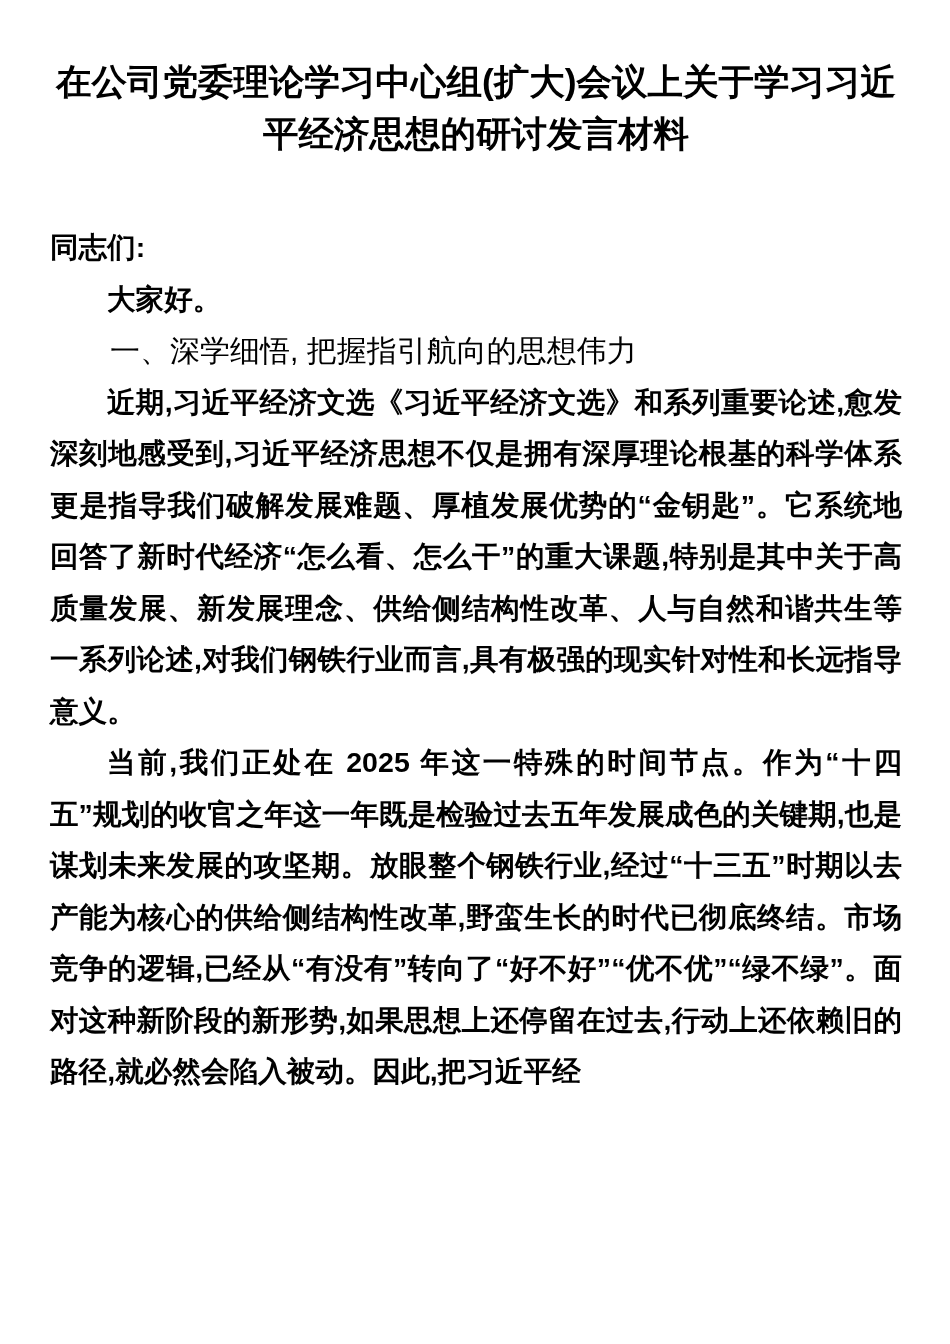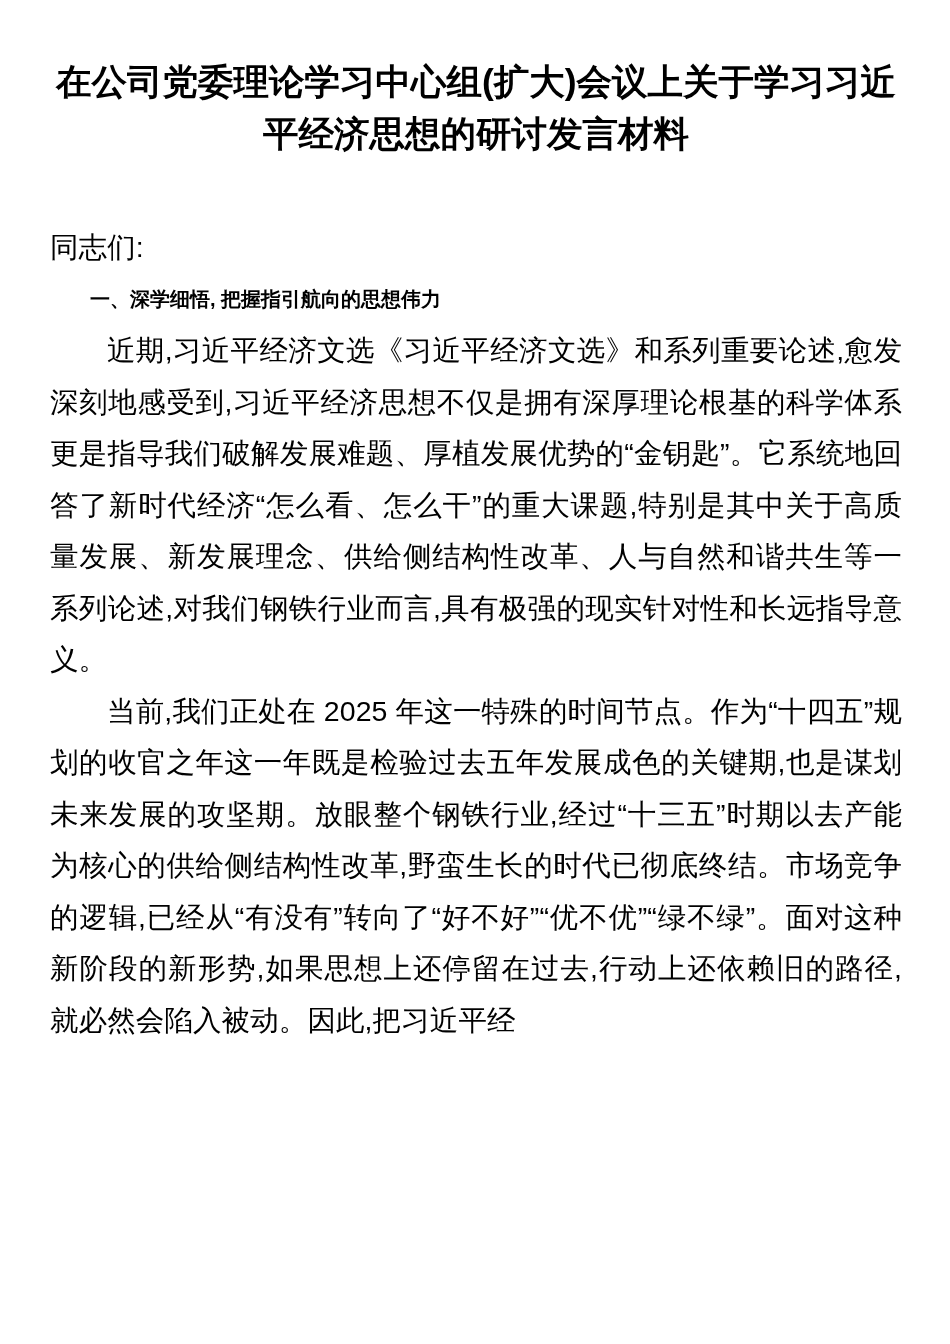--- a/index.html
+++ b/index.html
@@ -33,21 +33,21 @@
     font-size: 35.5px;
     font-weight: 700;
     line-height: 52px;
     text-align: center;
     letter-spacing: 0px;
     color: #000000;
   }
   .para {
     margin: 0;
     font-size: 28.5px;
-    font-weight: 400;
+    font-weight: 700;
     line-height: 51.5px;
     text-align: justify;
     text-justify: inter-character;
     color: #000000;
     letter-spacing: 0.1px;
   }
   .para.salutation {
     margin-top: 62px;
     text-align: left;
   }
@@ -55,42 +55,43 @@
     text-indent: 2em;
   }
   .para.greeting {
     margin-top: 0px;
   }
   .para.body-first {
     margin-top: 0px;
   }
   .heading-2 {
     margin: 0;
-    font-size: 20px;
-    font-weight: 700;
+    font-size: 30px;
+    font-weight: 400;
     line-height: 51.5px;
     text-indent: 2em;
     text-align: left;
     color: #000000;
   }
   .last-line-noclamp {
     text-align: justify;
     text-justify: inter-character;
   }
 </style>
 </head>
 <body>
 
 <div class="page">
   <div class="content">
 
     <h1 class="doc-title">在公司党委理论学习中心组(扩大)会议上关于学习习近平经济思想的研讨发言材料</h1>
 
     <p class="para salutation">同志们:</p>
 
+    <p class="para indent greeting">大家好。</p>
 
 
     <p class="heading-2">一、深学细悟, 把握指引航向的思想伟力</p>
 
     <p class="para indent">近期,习近平经济文选《习近平经济文选》和系列重要论述,愈发深刻地感受到,习近平经济思想不仅是拥有深厚理论根基的科学体系更是指导我们破解发展难题、厚植发展优势的“金钥匙”。它系统地回答了新时代经济“怎么看、怎么干”的重大课题,特别是其中关于高质量发展、新发展理念、供给侧结构性改革、人与自然和谐共生等一系列论述,对我们钢铁行业而言,具有极强的现实针对性和长远指导意义。</p>
 
     <p class="para indent last-line-noclamp">当前,我们正处在 2025 年这一特殊的时间节点。作为“十四五”规划的收官之年这一年既是检验过去五年发展成色的关键期,也是谋划未来发展的攻坚期。放眼整个钢铁行业,经过“十三五”时期以去产能为核心的供给侧结构性改革,野蛮生长的时代已彻底终结。市场竞争的逻辑,已经从“有没有”转向了“好不好”“优不优”“绿不绿”。面对这种新阶段的新形势,如果思想上还停留在过去,行动上还依赖旧的路径,就必然会陷入被动。因此,把习近平经</p>
 
   </div>
 </div>

